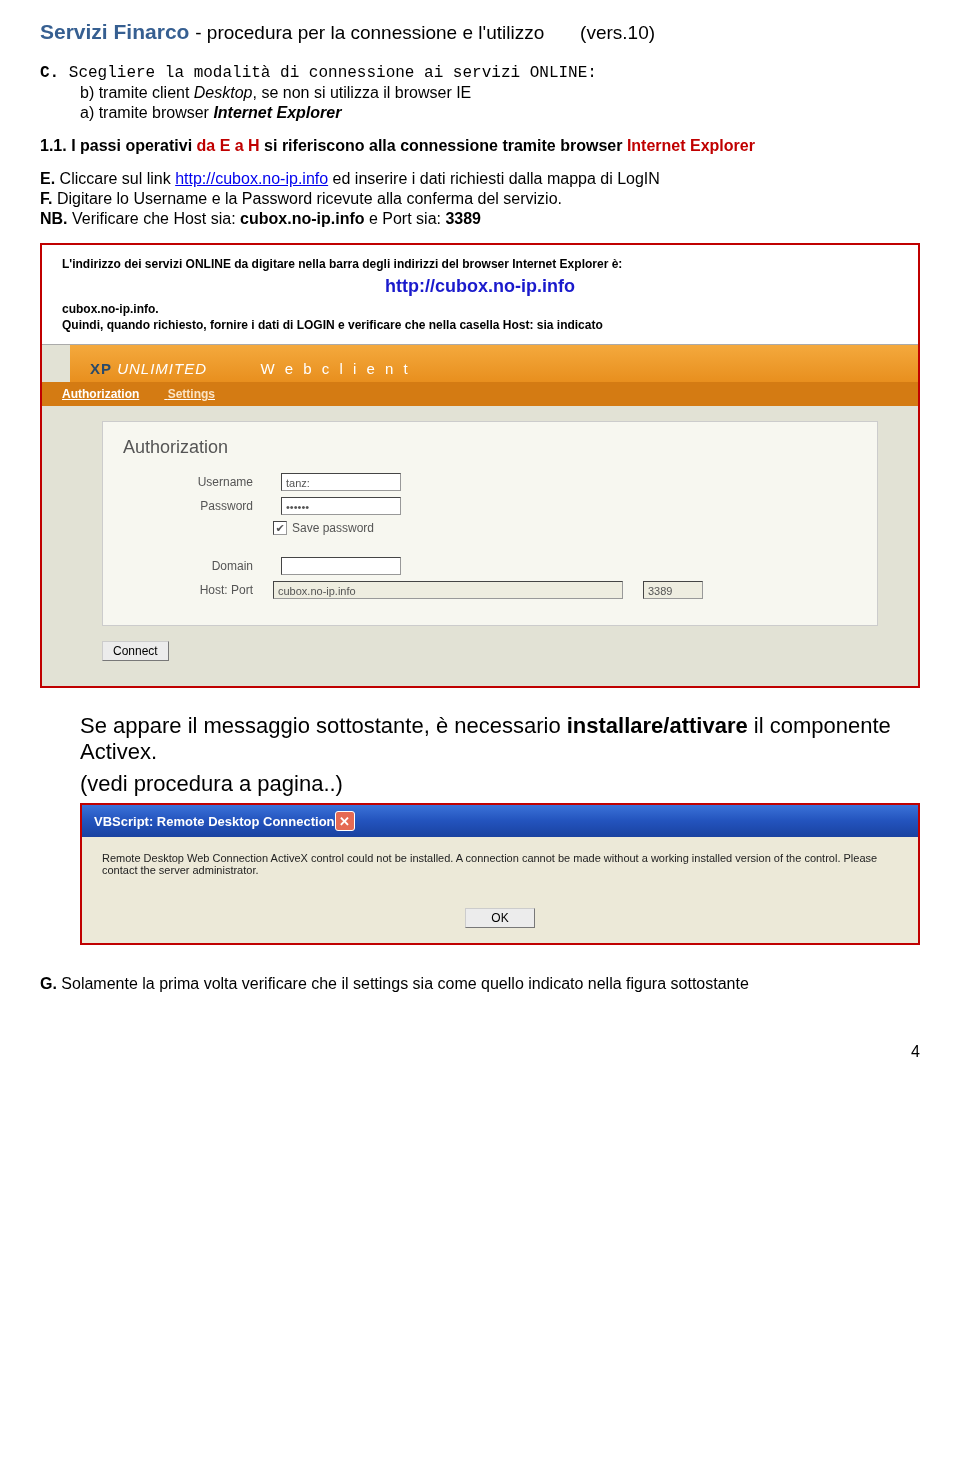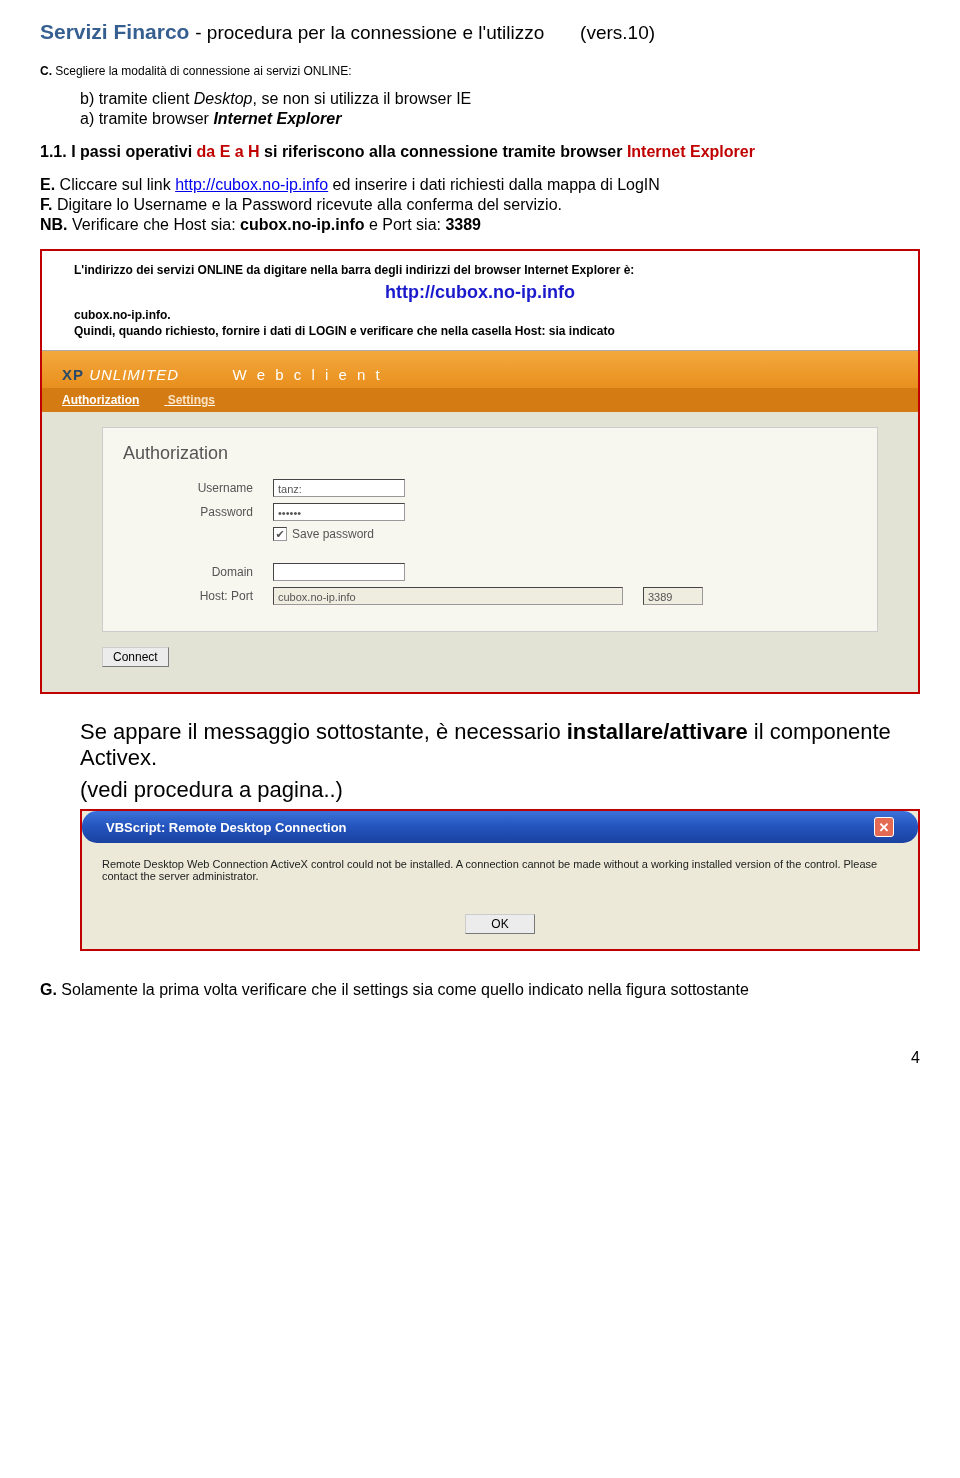--- a/index.html
+++ b/index.html
@@ -10,53 +10,54 @@
     color: #000;
     padding: 20px 40px 40px 40px;
   }
   .doc-header {
     margin-bottom: 20px;
     font-size: 21px;
   }
   .doc-header .title-main { color: #365F91; font-weight: bold; }
   .doc-header .title-sub { color: #000; font-weight: normal; font-size: 19px; }
   .doc-header .title-vers { color: #000; font-size: 19px; margin-left: 30px; }
-  .section-c { font-size: 12px; margin-bottom: 12px; }
+  .section-c { font-size: 16px; margin-bottom: 2px; font-family: Liberation Mono, monospace; }
   .opts { margin-left: 40px; font-size: 16px; margin-bottom: 15px; }
   .opts p { margin: 2px 0; }
   .em-bold-ital { font-weight: bold; font-style: italic; }
   .em-ital { font-style: italic; }
   .step11 { font-size: 16px; margin-bottom: 15px; margin-left: 40px; text-indent: -40px; }
   .step11 .red { color: #c00000; }
   .step11 .bold { font-weight: bold; }
   .stepE, .stepF { font-size: 16px; margin: 2px 0; }
   .stepE .link { color: #0000EE; text-decoration: underline; }
   .boldlabel { font-weight: bold; }
   .screenshot1 {
     border: 2px solid #c00000;
     margin: 15px 0 25px 0;
     background: #fff;
     font-size: 12px;
   }
   .ss1-top {
     background: #fff;
-    padding: 10px 32px;
+    padding: 10px 20px;
     font-weight: bold;
   }
   .ss1-top .url { color: #1a1aCC; font-size: 18px; text-align: center; margin: 5px 0; font-weight: bold; }
   .ss1-top p { margin: 2px 0; }
   .ss1-panel {
     background: #E2E2D5;
     border-top: 1px solid #aaa;
     padding: 0;
   }
   .ss1-xp-bar {
     background: linear-gradient(to bottom, #F4A93D, #E88F1E);
     padding: 15px 36px 5px 20px;
     color: #fff;
+    margin-left: 28px;
   }
   .ss1-xp-bar .logo { color: #2a4a6a; font-weight: bold; font-size: 15px; letter-spacing: 1px; }
   .ss1-xp-bar .logo .u { color: #fff; font-weight: normal; font-style: italic; }
   .ss1-xp-bar .wc { color: #fff; font-size: 15px; margin-left: 50px; letter-spacing: 3px; }
   .ss1-xp-tabs { background: #D47B13; padding: 5px 20px; color: #fff; font-size: 12px; text-decoration: underline; }
   .ss1-xp-tabs span { margin-right: 25px; font-weight: bold; }
   .ss1-xp-tabs .sel { color:#fff; }
   .ss1-xp-tabs .unsel { color:#fbe3c4; }
   .ss1-form-wrap {
     background: #F7F7F0;
@@ -64,43 +65,43 @@
     padding: 15px 20px 20px 20px;
     border: 1px solid #ccc;
   }
   .ss1-form-wrap h3 { color: #555; font-size: 18px; font-weight: normal; margin-bottom: 15px; }
   .ss1-form-row { display: flex; align-items: center; margin: 6px 0; font-size: 12px; color: #555; }
   .ss1-form-row label { width: 150px; text-align: right; padding-right: 20px; }
   .ss1-input {
     border: 1px inset #999; background: #fff; padding: 1px 4px;
     font-size: 11px; height: 18px; line-height: 16px;
   }
-  .ss1-input.w-user { width: 132px; }
+  .ss1-input.w-user { width: 120px; margin-left: 8px; }
   .ss1-input.w-host { width: 350px; background: #EEEDE0; }
   .ss1-input.w-port { width: 60px; background: #EEEDE0; margin-left: 20px; }
   .ss1-check { width: 14px; height: 14px; border: 1px inset #999; background:#fff; display:inline-flex; align-items:center; justify-content:center; font-size:11px; margin-right:5px; }
   .ss1-connect-row {
     margin: 10px 0 15px 60px;
   }
   .ss1-connect {
     border: 1px outset #ccc; background: #ECECEC; padding: 2px 10px; font-size: 12px;
   }
   .ss1-bottom-strip { background:#E2E2D5; height:10px; }
   .after-ss1 { margin: 0 0 6px 40px; font-size: 22px; }
   .screenshot2 {
     border: 2px solid #c00000;
     background: #ECE9D8;
     margin: 0 0 30px 40px;
     width: 840px;
   }
   .ss2-title {
     background: linear-gradient(to bottom, #3b72d8, #2353bd, #1a42a0);
     color: #fff; font-weight: bold; font-size: 13px;
-    padding: 6px 24px;
-    display: flex; justify-content: space-between; align-items:center;border-radius:15px;
+    padding: 6px 12px;
+    display: flex; align-items:center;
   }
   .ss2-close {
     width: 20px; height: 20px; background: #E56A54; border:1px solid #fff;
     color:#fff; display:flex; align-items:center; justify-content:center;
     font-weight:bold; font-size:13px; border-radius:3px;
   }
   .ss2-body {
     background:#ECE9D8; padding: 15px 20px; font-size: 11px; color:#222;
   }
   .ss2-ok-row { text-align:center; margin-top:32px; }

